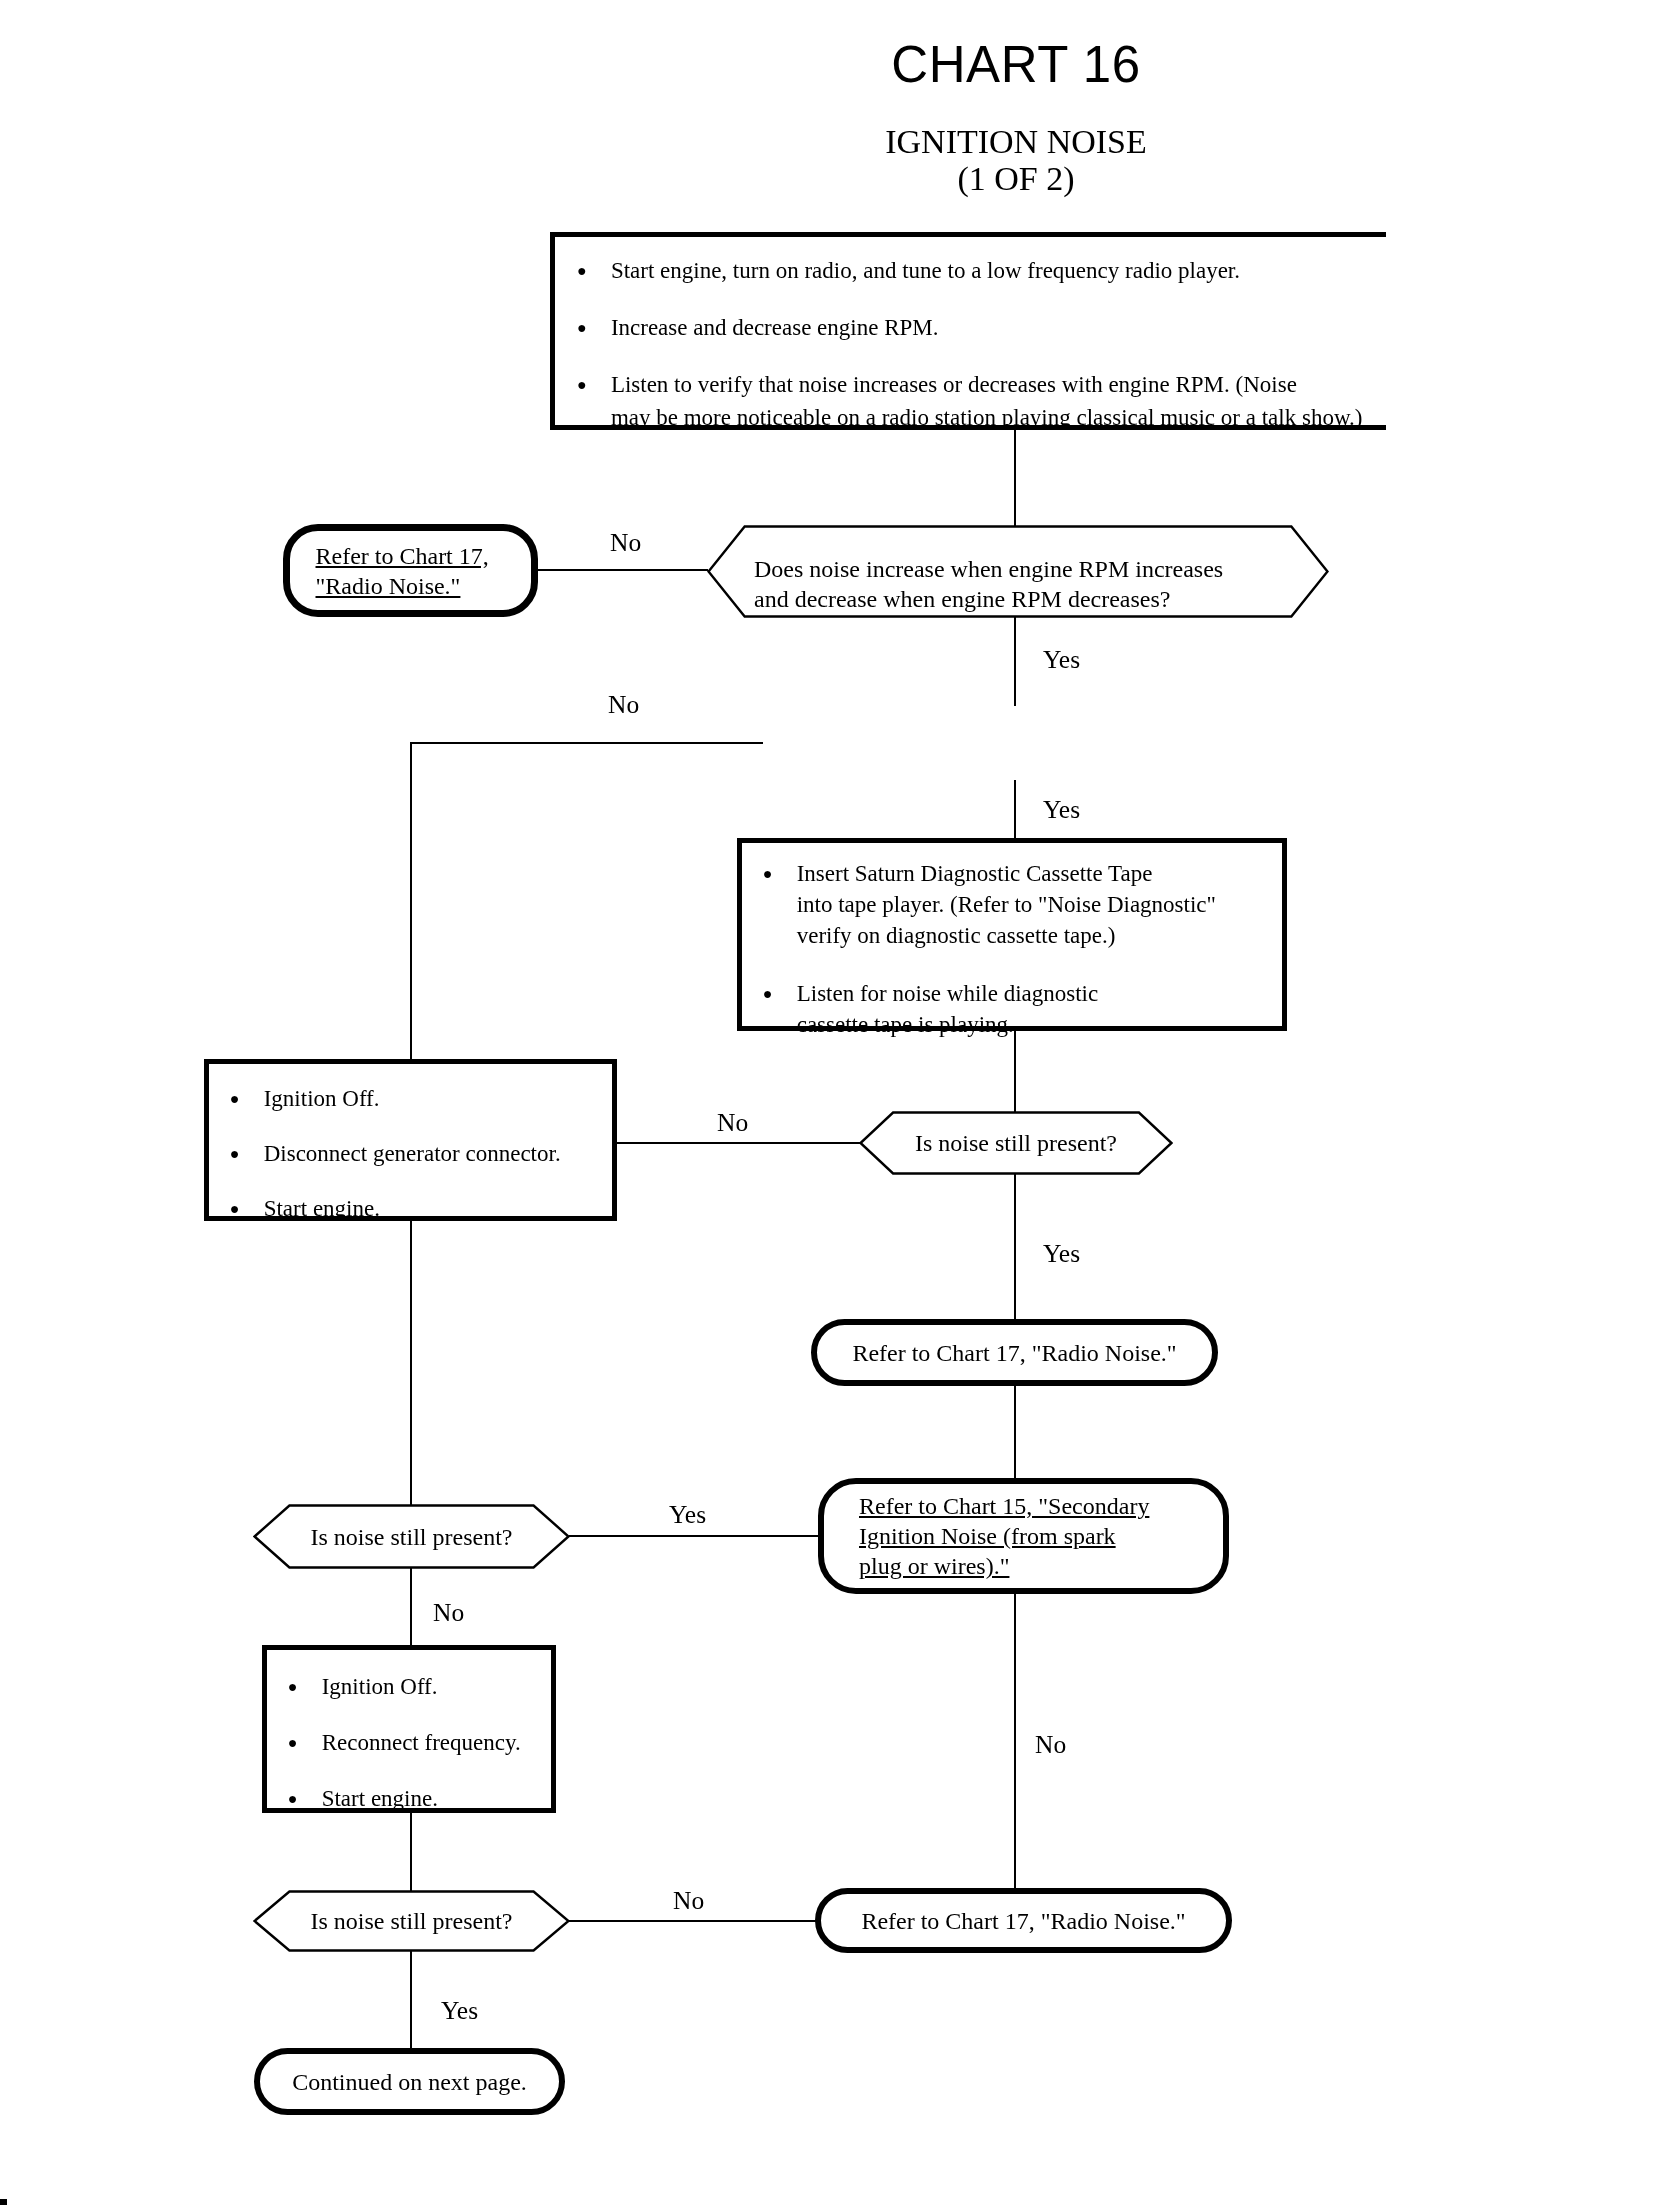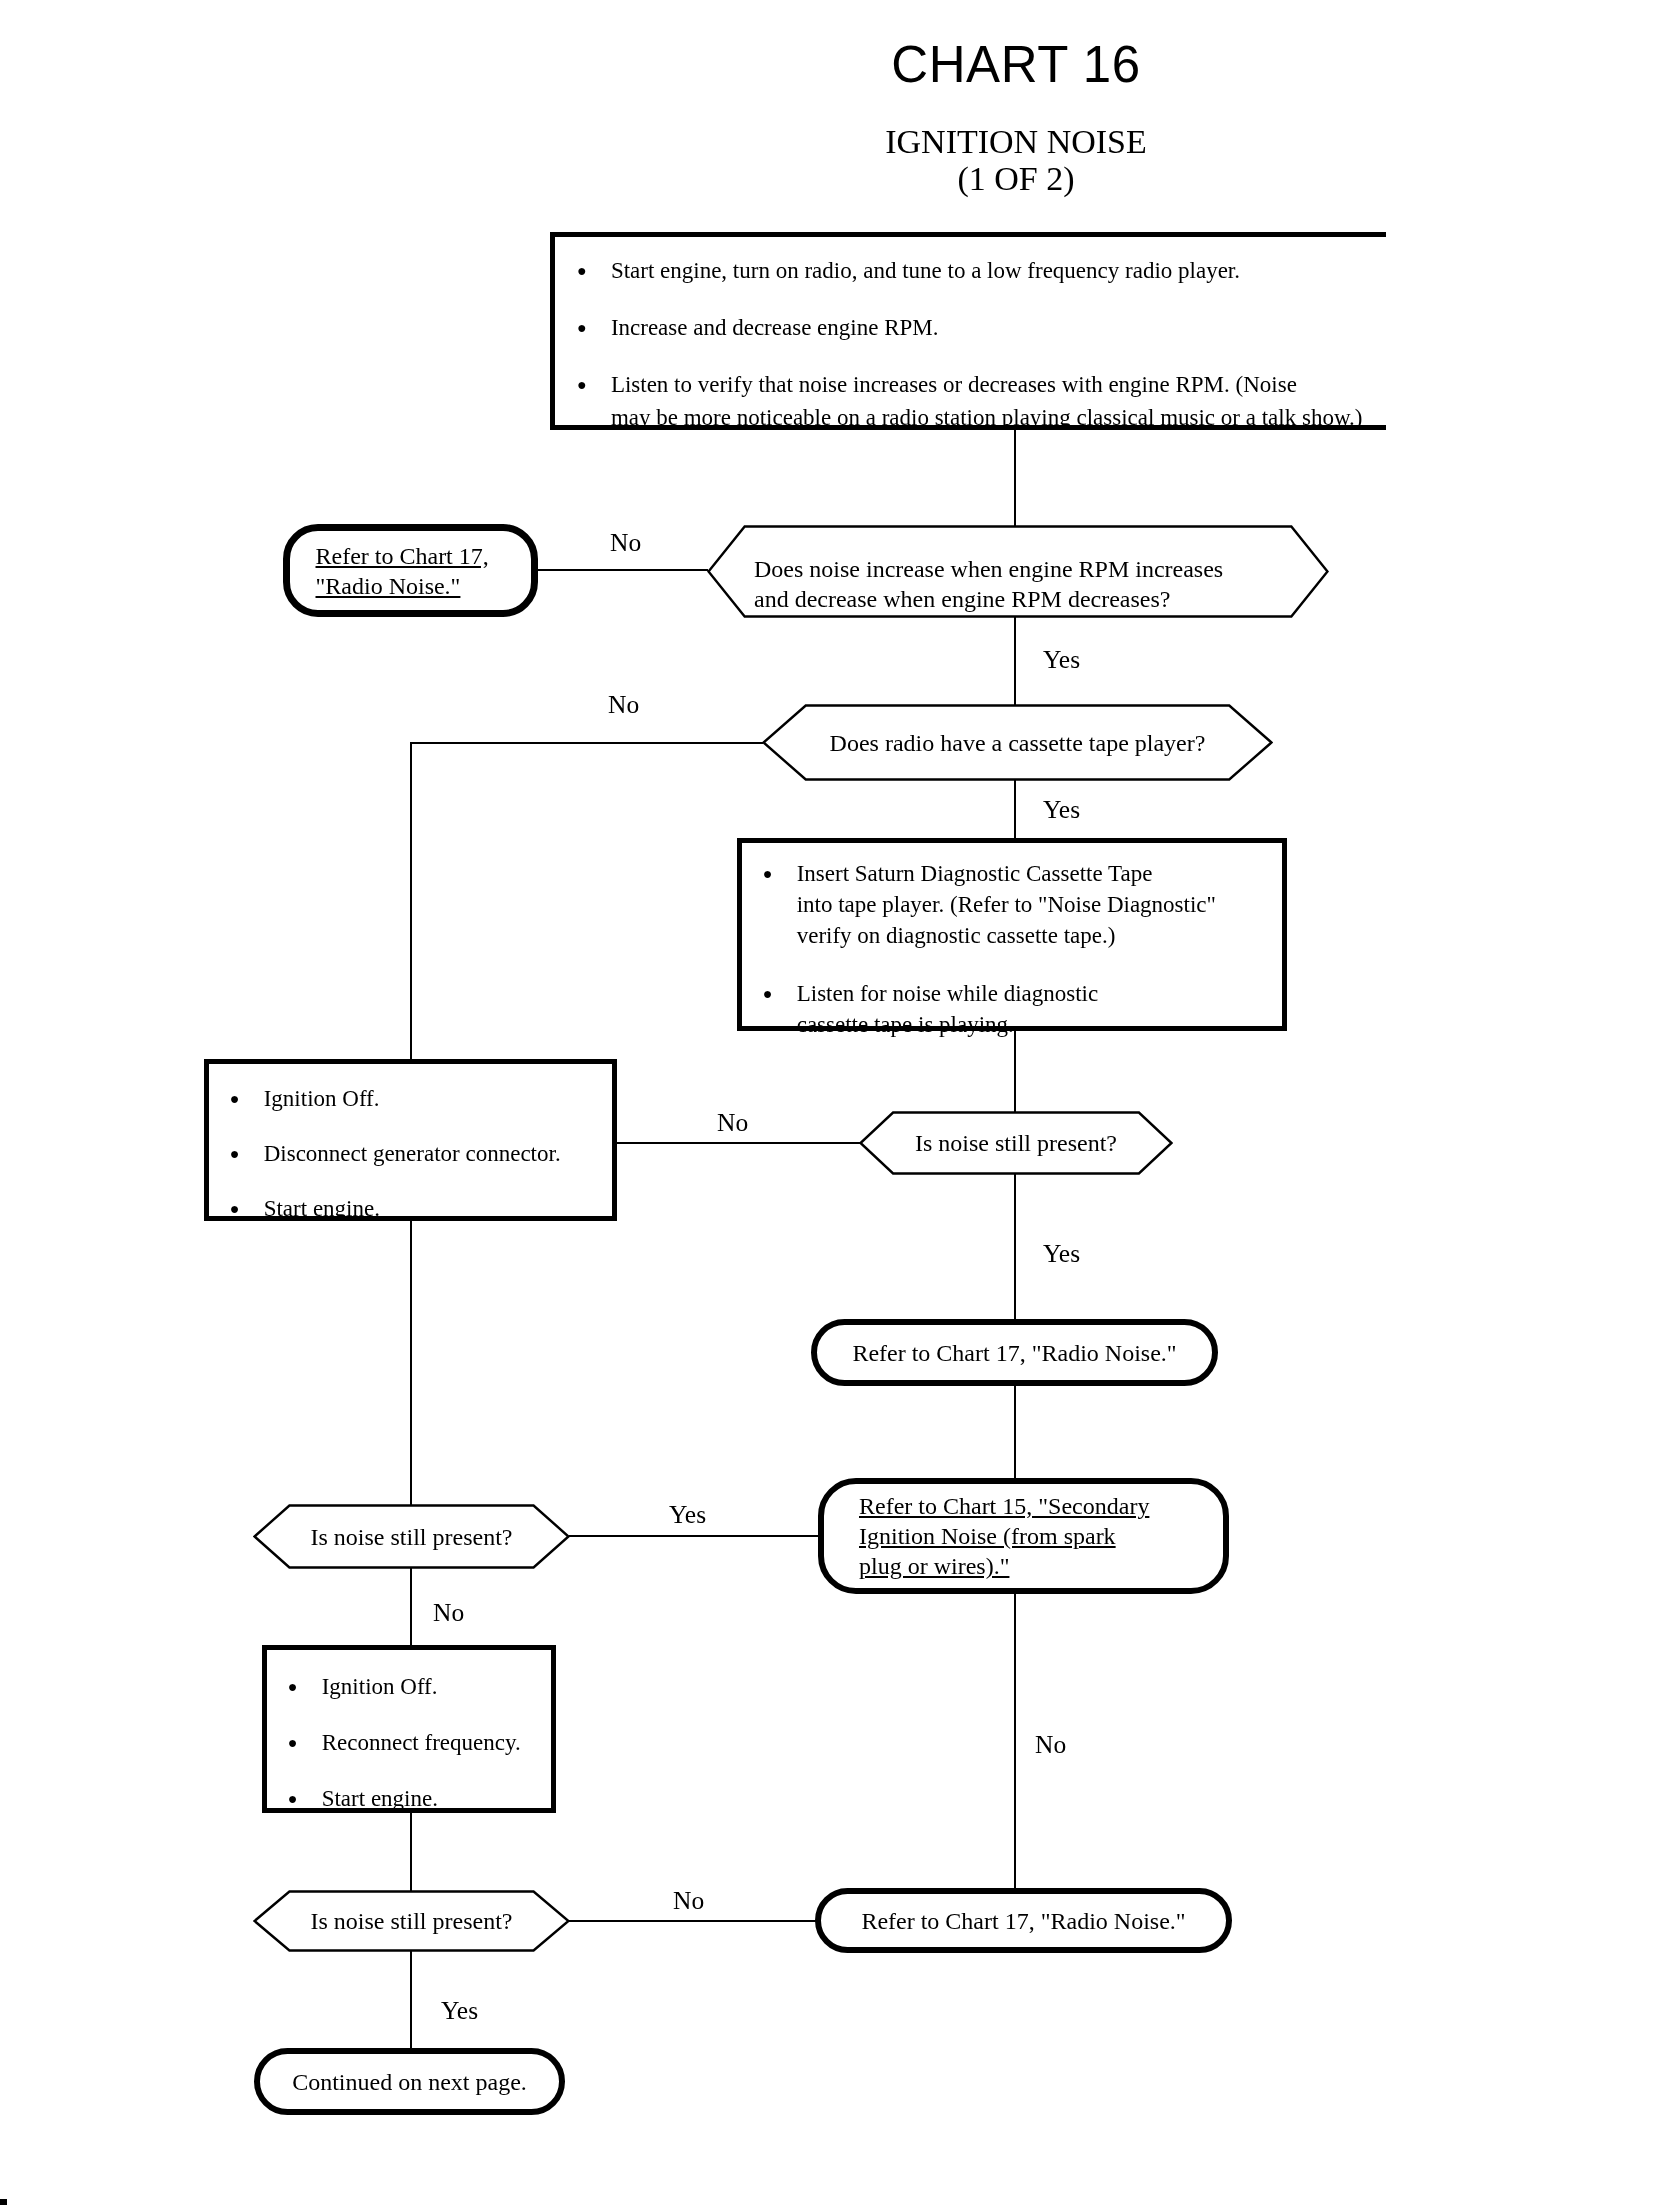--- a/index.html
+++ b/index.html
@@ -98,26 +98,20 @@
     <svg viewBox="0 0 1024 153" preserveAspectRatio="none">
       <polygon points="62,2.5 962,2.5 1021.5,76.5 962,150.5 62,150.5 2.5,76.5" fill="#ffffff" stroke="#000000" stroke-width="4"></polygon>
     </svg>
     <div class="htxt left" style="padding-left:47px;padding-right:36px;">Does noise increase when engine RPM increases
 and decrease when engine RPM decreases?</div>
   </div>
 
   <div class="stad left" style="left:283px;top:524px;width:255px;height:93px;border-width:7.3px;padding-left:25.5px;">Refer to Chart 17,
 "Radio Noise."</div>
 
-  <div class="hex" style="left:762px;top:704px;width:511px;height:77px;">
-    <svg viewBox="0 0 841 127" preserveAspectRatio="none">
-      <polygon points="72,2.5 769,2.5 838.5,63.5 769,124.5 72,124.5 2.5,63.5" fill="#ffffff" stroke="#000000" stroke-width="4"></polygon>
-    </svg>
-    <div class="htxt">Does radio have a cassette tape player?</div>
-  </div>
 
   <div class="pbox" style="left:737px;top:838px;width:550px;height:193px;padding:14.6px 3.6px 0 19.5px;">
     <div class="bullets" style="gap:27px;">
       <div class="brow" style="line-height:31px;">
         <span class="bdot" style="line-height:31px;">●</span>
         <span class="btxt">Insert Saturn Diagnostic Cassette Tape
 into tape player. (Refer to "Noise Diagnostic"
 verify on diagnostic cassette tape.)</span>
       </div>
       <div class="brow" style="line-height:31px;">

